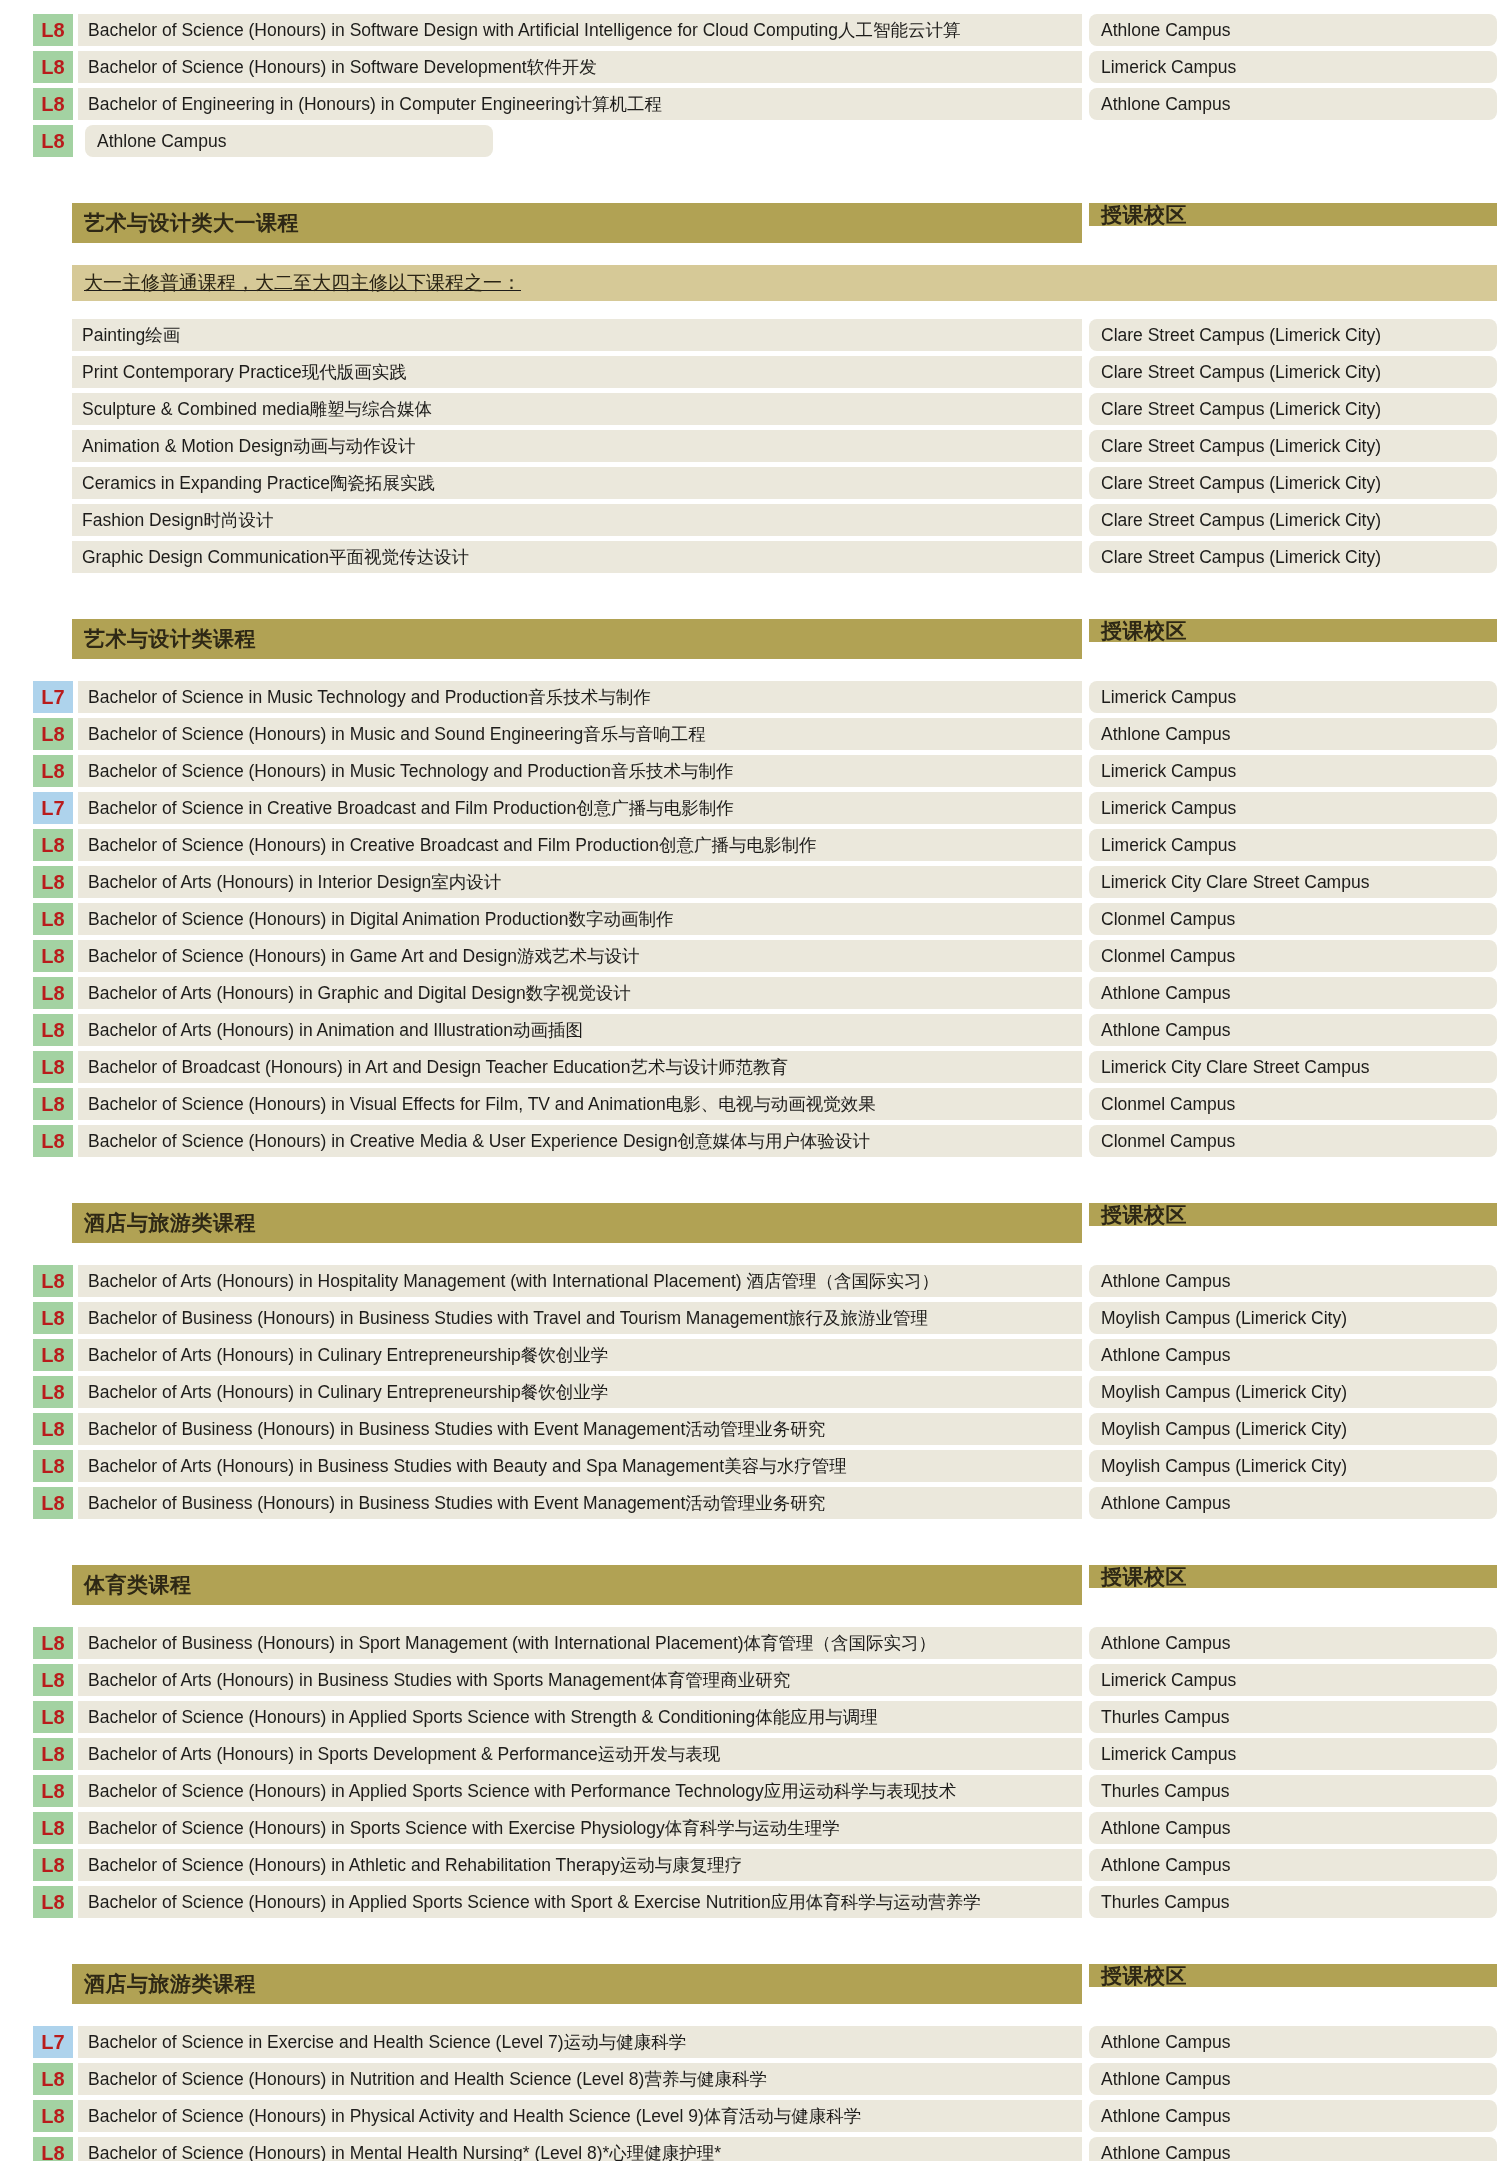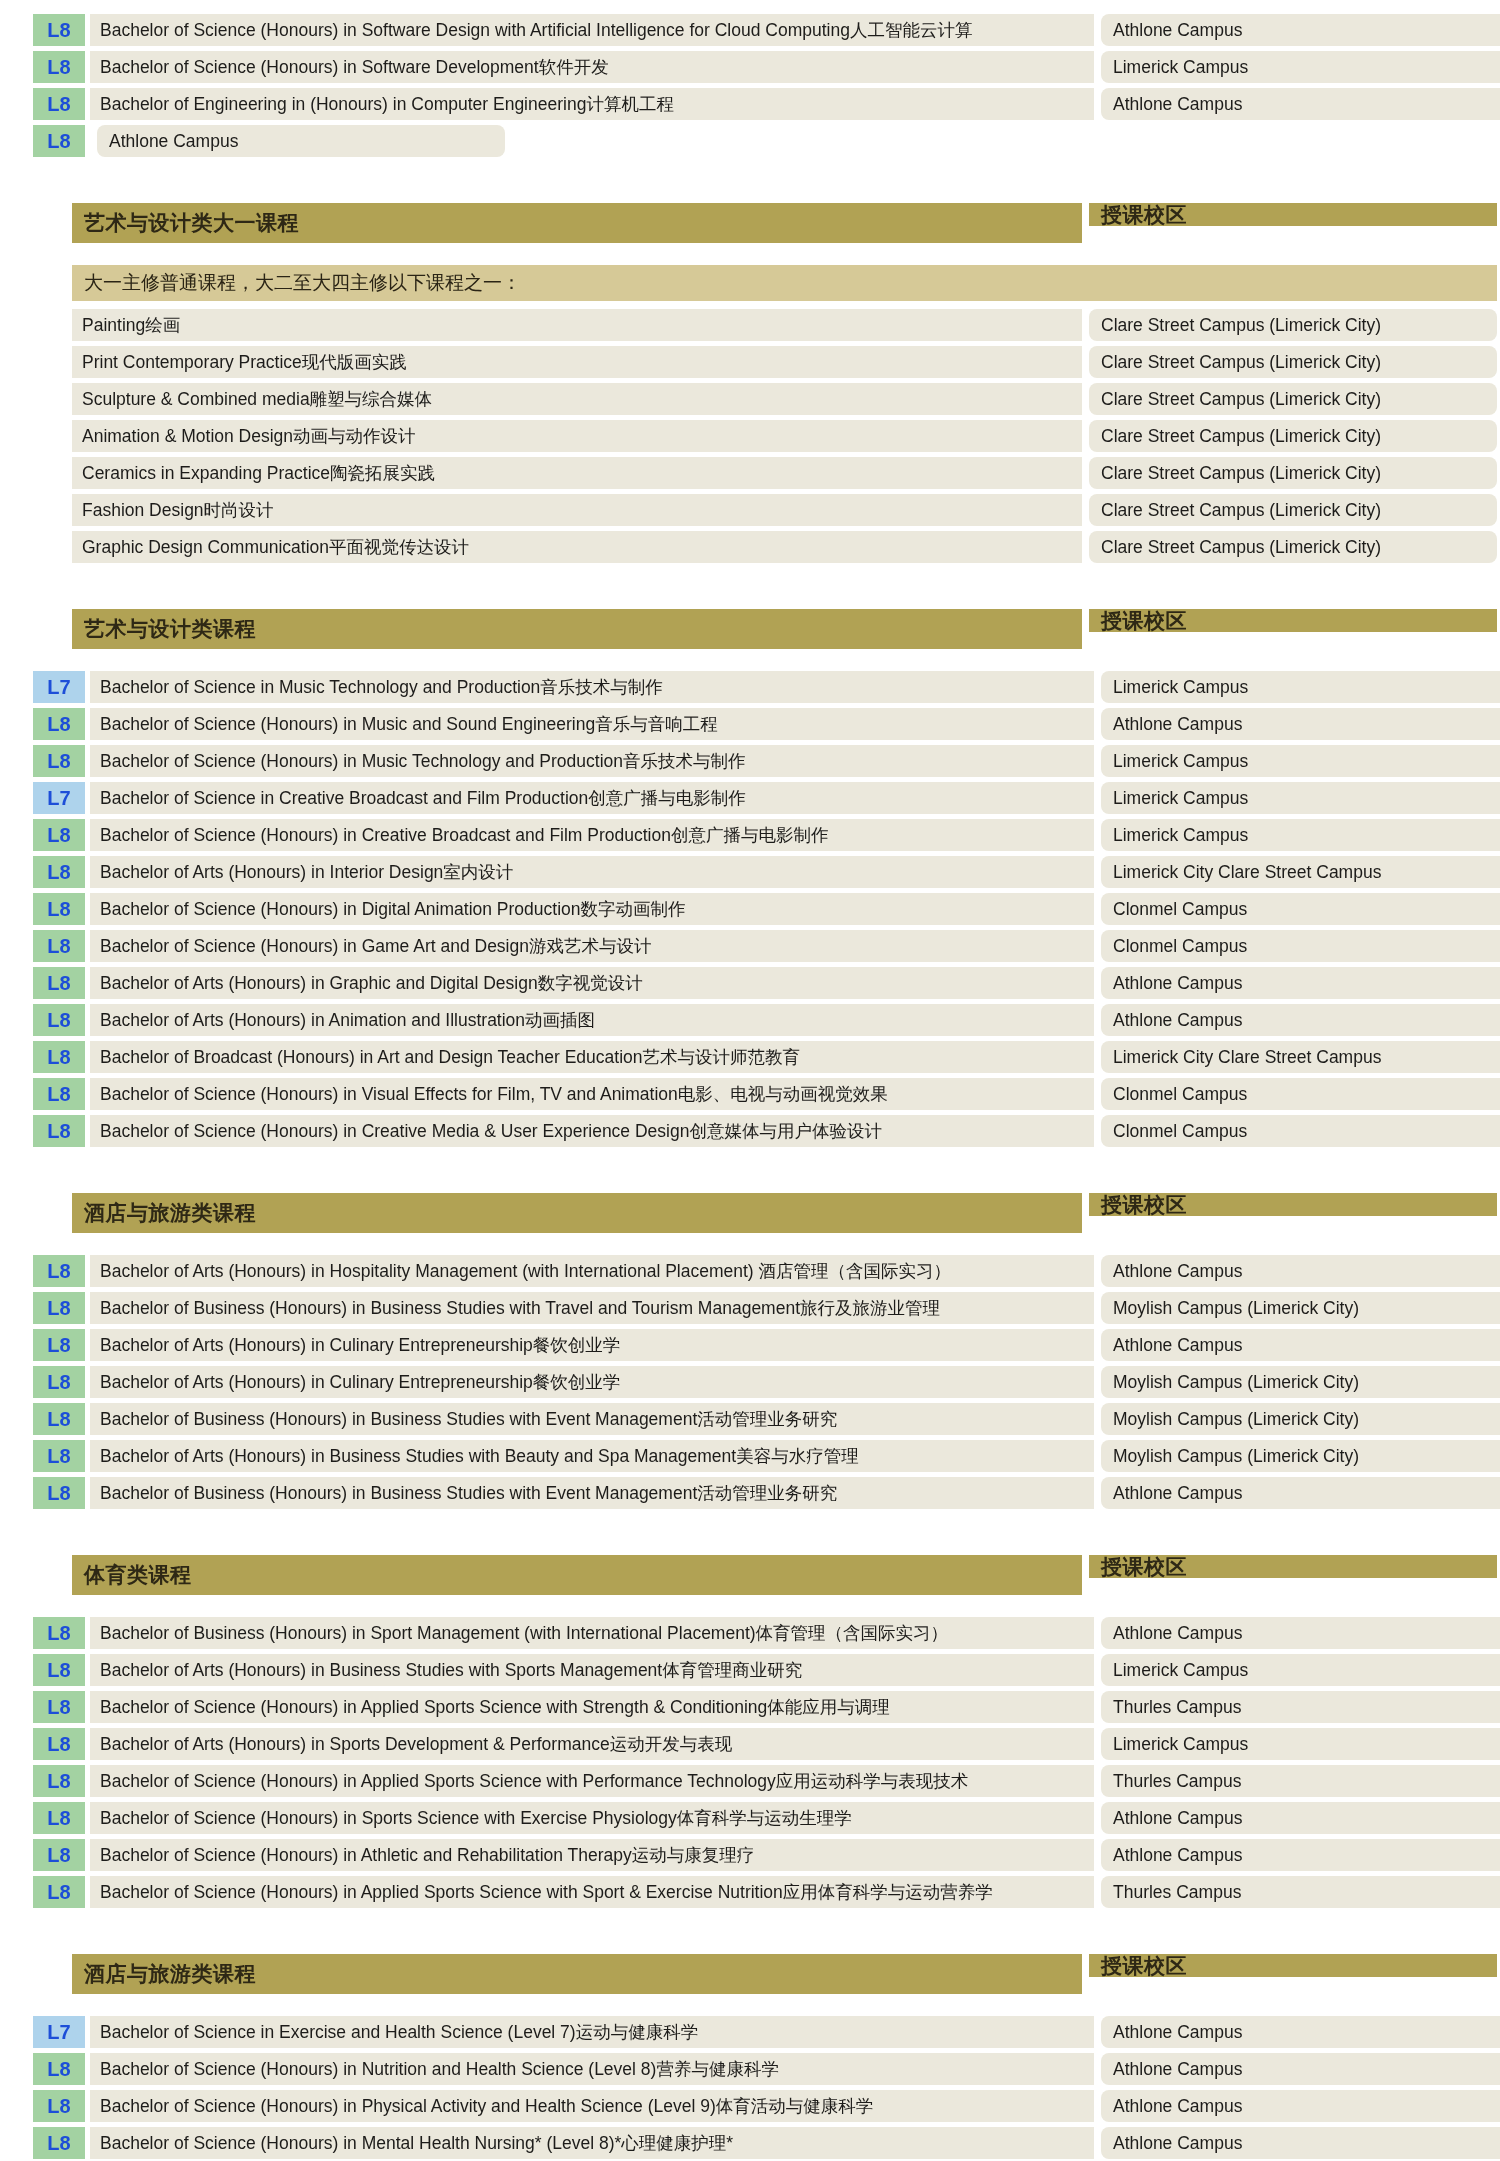--- a/index.html
+++ b/index.html
@@ -20,32 +20,32 @@
     font-weight:bold;font-size:21px;color:var(--header-text,#2e2815);
     letter-spacing:0.5px;
   }
   .hdr-gap{width:7px;flex:none;}
   .hdr-campus{
     width:396px;flex:none;height:23px;background:var(--header-bg,#b1a254);
     display:flex;align-items:center;padding-left:12px;
     font-weight:bold;font-size:21px;color:var(--header-text,#2e2815);
     letter-spacing:0.5px;
   }
-  .note-row{display:flex;margin-bottom:8px;}
+  .note-row{display:flex;margin-bottom:18px;text-decoration:underline;}
   .note-cell{
     width:1413px;flex:none;height:36px;background:var(--note-bg,#d6c997);
     display:flex;align-items:center;padding-left:12px;
     font-size:19px;color:#2a2415;
   }
   .row{display:flex;margin-bottom:5px;height:32px;}
   .badge-spacer{width:33px;flex:none;}
   .badge{
-    width:52px;flex:none;height:32px;margin-right:5px;
+    width:40px;flex:none;height:32px;margin-right:5px;
     display:flex;align-items:center;justify-content:center;
-    font-weight:bold;font-size:20px;color:#1d4ed8;
+    font-weight:bold;font-size:20px;color:#b91c1c;
   }
   .badge.L8{background:var(--badge-l8,#a3d2a2);}
   .badge.L7{background:var(--badge-l7,#aed3ec);}
   .course-cell{
     width:994px;flex:none;background:var(--row-bg,#ebe8dc);
     display:flex;align-items:center;padding-left:10px;
     font-size:17.5px;white-space:nowrap;overflow:hidden;
   }
   .course-cell.nobadge{width:1000px;}
   .gap{width:7px;flex:none;}

